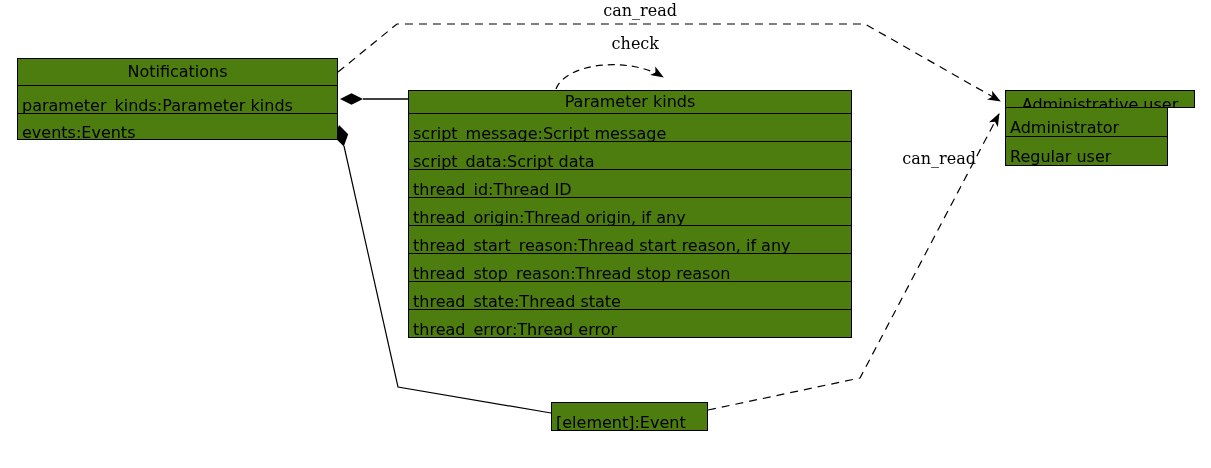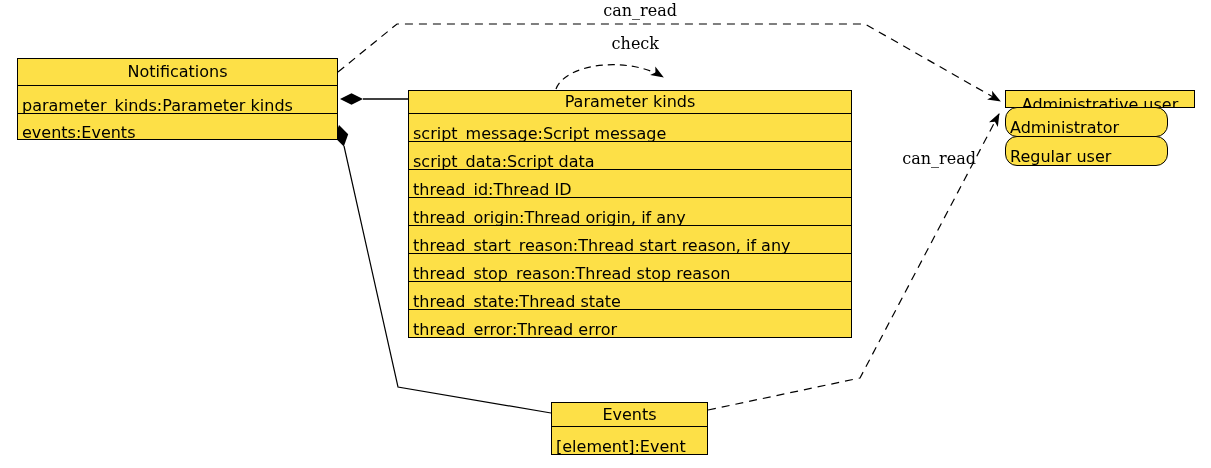--- a/index.html
+++ b/index.html
@@ -4,21 +4,21 @@
 <style>
   html,body { margin:0; padding:0; background:#ffffff; }
   #canvas {
     position:relative; width:1211px; height:468px;
     background:#ffffff; overflow:hidden;
     font-family:"DejaVu Sans", sans-serif; color:#000;
   }
   #edges { position:absolute; left:0; top:0; width:1211px; height:468px; }
   .node { position:absolute; }
   .cell {
-    box-sizing:border-box; border:1px solid #000; background:#fde047;
+    box-sizing:border-box; border:1px solid #000; background:#4d7c0f;
     font-size:16px; white-space:nowrap; overflow:hidden;
   }
   .cell + .cell { margin-top:-1px; }
   .title { text-align:center; }
   .row { text-align:left; padding:6px 4px; }
   .edge-label {
     position:absolute; font-family:"DejaVu Serif", serif;
     font-size:16px; color:#000; text-align:right; white-space:nowrap;
   }
   
@@ -26,21 +26,21 @@
   .n-notif .title { width:321px; height:28px; line-height:26px; }
   .n-notif .row   { width:321px; height:29px; line-height:27px; }
   .n-notif .row:last-child { height:27px; line-height:25px; }
   
   .n-pk { left:408px; top:90px; }
   .n-pk .title { width:444px; height:24px; line-height:22px; }
   .n-pk .row   { width:444px; height:29px; line-height:27px; }
   
   .n-admin { left:1005px; top:90px; }
   .n-admin .title { width:190px; height:18px; line-height:27px; }
-  .n-admin .row   { width:163px; height:30px; line-height:28px;border-radius:12px; }
+  .n-admin .row   { width:163px; height:30px; line-height:28px; }
   
   .n-events { left:551px; top:402px; }
   .n-events .title { width:157px; height:25px; line-height:23px; }
   .n-events .row   { width:157px; height:29px; line-height:27px; }
   .lbl-can-read-top    { left:585px; top:1px;   width:92px; }
   .lbl-check           { left:597px; top:34px;  width:62px; }
   .lbl-can-read-bottom { left:882px; top:149px; width:94px; }
 </style>
 </head>
 <body>
@@ -85,21 +85,20 @@
     <div class="cell row">thread_error:Thread error</div>
   </div>
 
   <div class="node n-admin">
     <div class="cell title">Administrative user</div>
     <div class="cell row">Administrator</div>
     <div class="cell row">Regular user</div>
   </div>
 
   <div class="node n-events">
-    <div class="cell title">Events</div>
     <div class="cell row">[element]:Event</div>
   </div>
 
   <div class="edge-label lbl-can-read-top">can_read</div>
   <div class="edge-label lbl-check">check</div>
   <div class="edge-label lbl-can-read-bottom">can_read</div>
 
 </div>
 
 </body></html>

